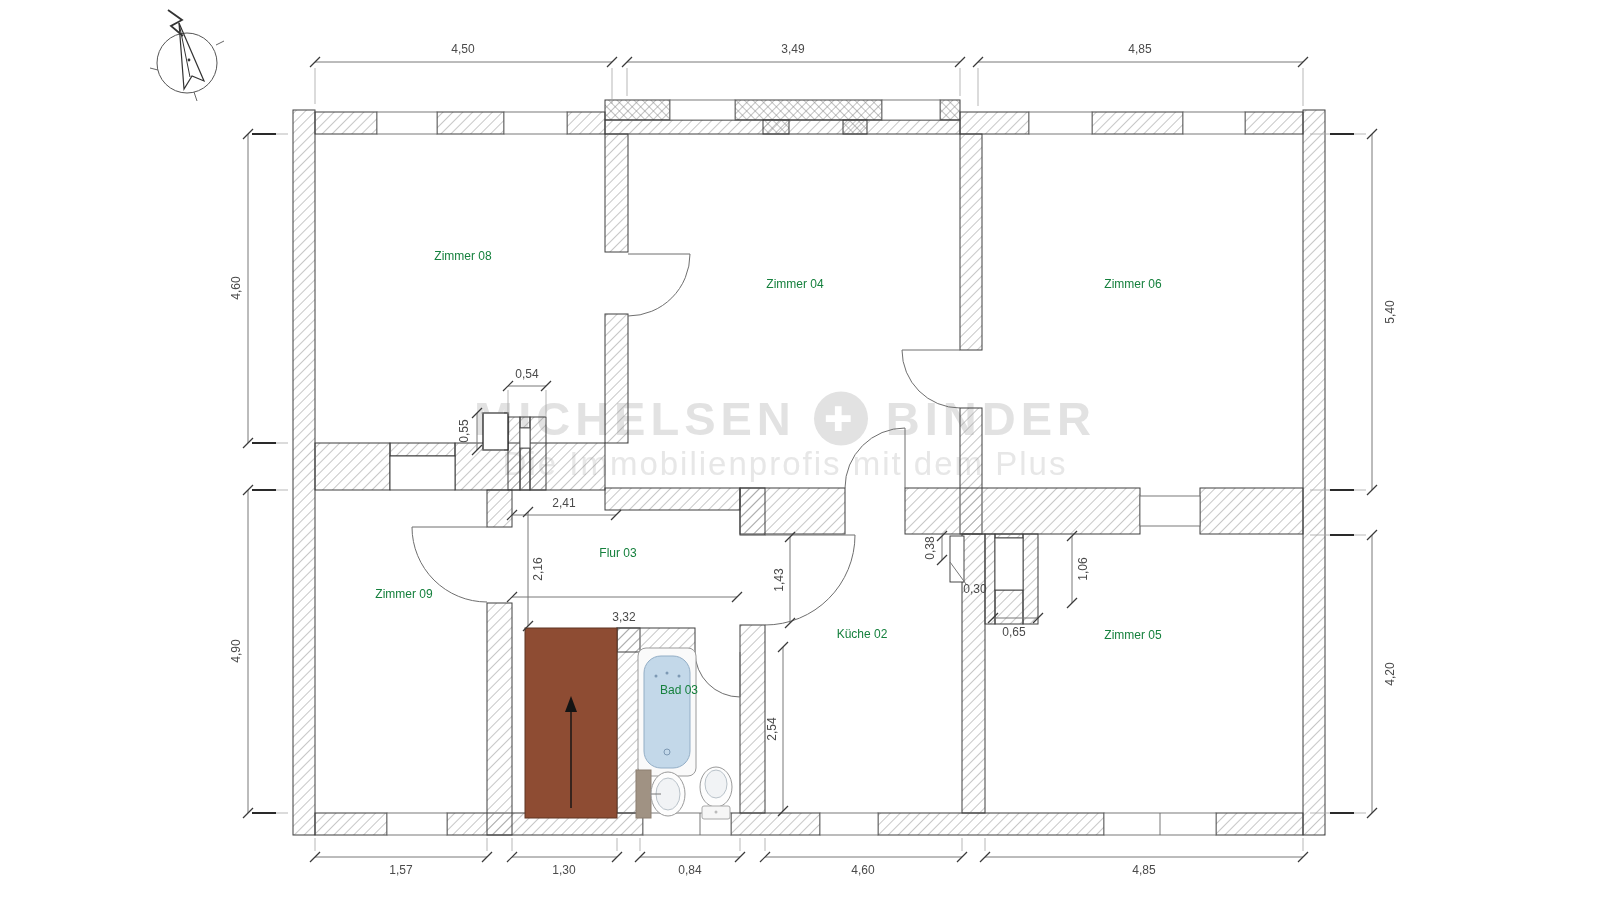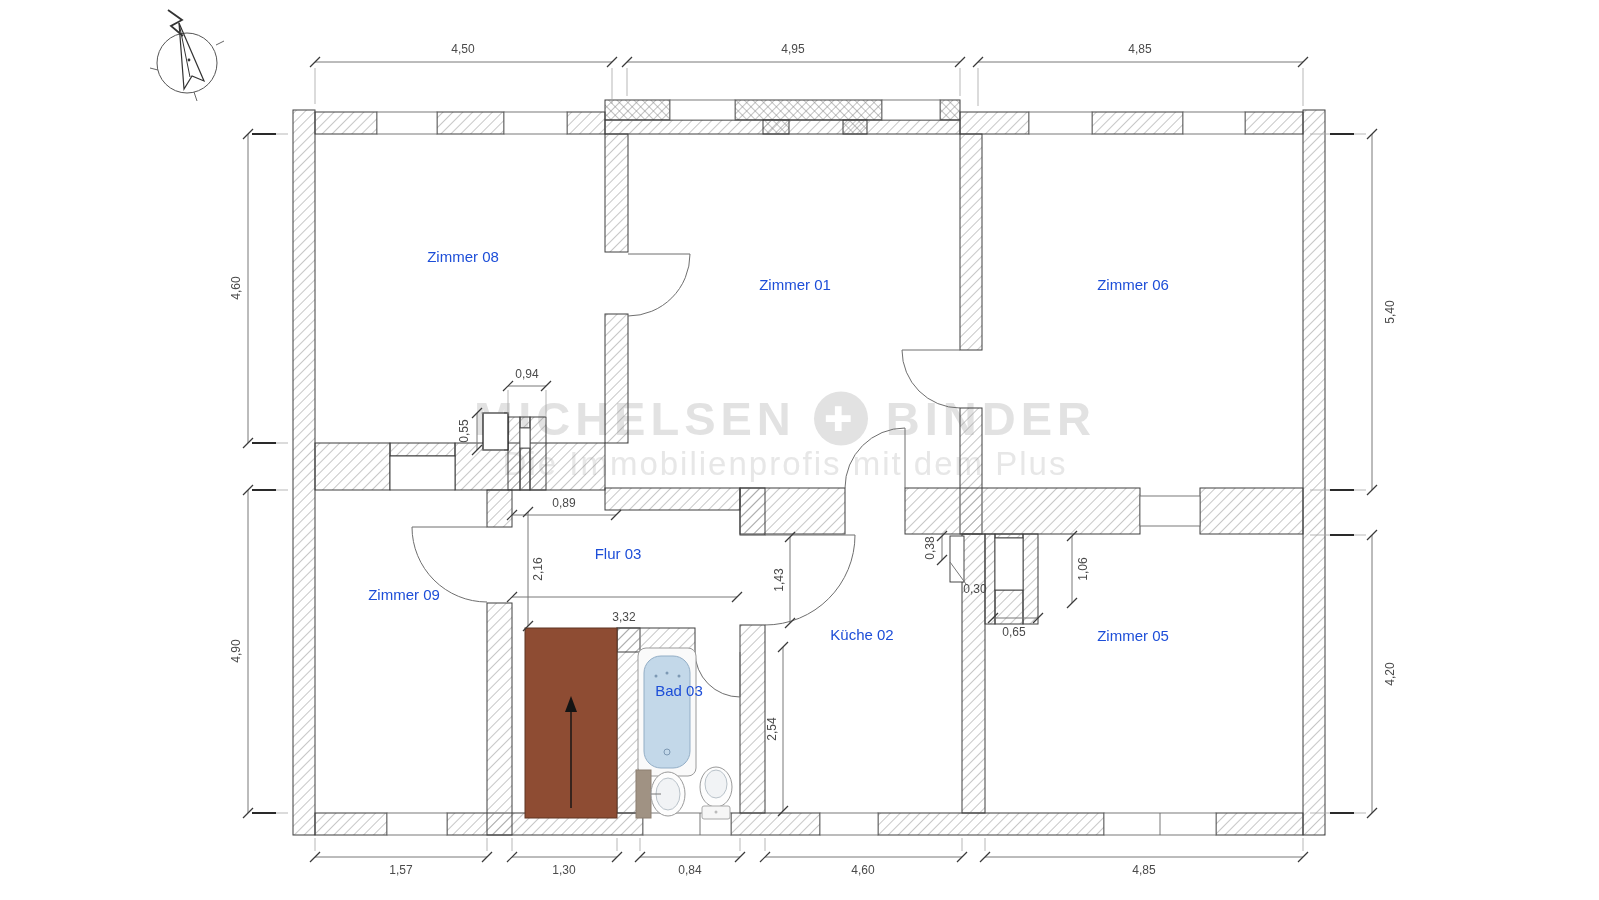--- a/index.html
+++ b/index.html
@@ -5,22 +5,22 @@
   html,body{margin:0;padding:0;background:#fff;}
   .stage{position:relative;width:1599px;height:900px;background:#ffffff;overflow:hidden;
          font-family:"Liberation Sans",sans-serif;}
   .wm{position:absolute;z-index:0;left:785px;transform:translate(-50%,-50%);
       display:flex;align-items:center;gap:18px;white-space:nowrap;pointer-events:none;}
   .wm1{top:418px;font-size:47px;font-weight:700;letter-spacing:5px;color:#e2e2e2;}
   .wmplus{width:54px;height:54px;border-radius:50%;background:#e2e2e2;color:#ffffff;
           display:flex;align-items:center;justify-content:center;font-size:34px;font-weight:400;}
   .wm2{top:464px;font-size:33px;font-weight:400;letter-spacing:2px;color:#e7e7e7;}
   svg.plan{position:absolute;left:0;top:0;z-index:1;}
-  .lbl{position:absolute;z-index:2;transform:translate(-50%,-50%);color:#1d4ed8;
-       font-size:15px;white-space:nowrap;}
+  .lbl{position:absolute;z-index:2;transform:translate(-50%,-50%);color:#15803d;
+       font-size:12px;white-space:nowrap;}
   .dim{position:absolute;z-index:2;transform:translate(-50%,-50%);color:#4a4a4a;
        font-size:12px;white-space:nowrap;}
   .dim.rot{transform:translate(-50%,-50%) rotate(-90deg);}
 </style>
 </head>
 <body>
 
 <div class="stage">
 
   <div class="wm wm1">
@@ -319,43 +319,43 @@
       <circle cx="187" cy="63" r="30"></circle>
       <path d="M216 45L224 41 M150 68L158 70 M194 92L197 101" stroke="#666666"></path>
       <path d="M168 10L182 20L171 26L183 36" stroke="#333333" stroke-width="1.8"></path>
       <path d="M179 23L204 81L192 76L184 89Z" stroke="#333333" stroke-width="1.2"></path>
       <line x1="179" y1="23" x2="190" y2="77" stroke="#333333" stroke-width="1"></line>
       <circle cx="189" cy="60" r="1.4" fill="#333333" stroke="none"></circle>
     </g>
   </svg>
 
   <div class="lbl" style="left:463px;top:256px">Zimmer 08</div>
-  <div class="lbl" style="left:795px;top:284px">Zimmer 01</div>
+  <div class="lbl" style="left:795px;top:284px">Zimmer 04</div>
   <div class="lbl" style="left:1133px;top:284px">Zimmer 06</div>
   <div class="lbl" style="left:404px;top:594px">Zimmer 09</div>
   <div class="lbl" style="left:618px;top:553px">Flur 03</div>
   <div class="lbl" style="left:862px;top:634px">Küche 02</div>
   <div class="lbl" style="left:1133px;top:635px">Zimmer 05</div>
   <div class="lbl" style="left:679px;top:690px">Bad 03</div>
 
   <div class="dim" style="left:463px;top:49px">4,50</div>
-  <div class="dim" style="left:793px;top:49px">4,95</div>
+  <div class="dim" style="left:793px;top:49px">3,49</div>
   <div class="dim" style="left:1140px;top:49px">4,85</div>
   <div class="dim rot" style="left:236px;top:288px">4,60</div>
   <div class="dim rot" style="left:236px;top:651px">4,90</div>
   <div class="dim rot" style="left:1390px;top:312px">5,40</div>
   <div class="dim rot" style="left:1390px;top:674px">4,20</div>
   <div class="dim" style="left:401px;top:870px">1,57</div>
   <div class="dim" style="left:564px;top:870px">1,30</div>
   <div class="dim" style="left:690px;top:870px">0,84</div>
   <div class="dim" style="left:863px;top:870px">4,60</div>
   <div class="dim" style="left:1144px;top:870px">4,85</div>
-  <div class="dim" style="left:527px;top:374px">0,94</div>
+  <div class="dim" style="left:527px;top:374px">0,54</div>
   <div class="dim rot" style="left:464px;top:431px">0,55</div>
-  <div class="dim" style="left:564px;top:503px">0,89</div>
+  <div class="dim" style="left:564px;top:503px">2,41</div>
   <div class="dim rot" style="left:538px;top:569px">2,16</div>
   <div class="dim" style="left:624px;top:617px">3,32</div>
   <div class="dim rot" style="left:779px;top:580px">1,43</div>
   <div class="dim rot" style="left:772px;top:729px">2,54</div>
   <div class="dim rot" style="left:930px;top:548px">0,38</div>
   <div class="dim" style="left:975px;top:589px">0,30</div>
   <div class="dim rot" style="left:1083px;top:569px">1,06</div>
   <div class="dim" style="left:1014px;top:632px">0,65</div>
 
 </div>

